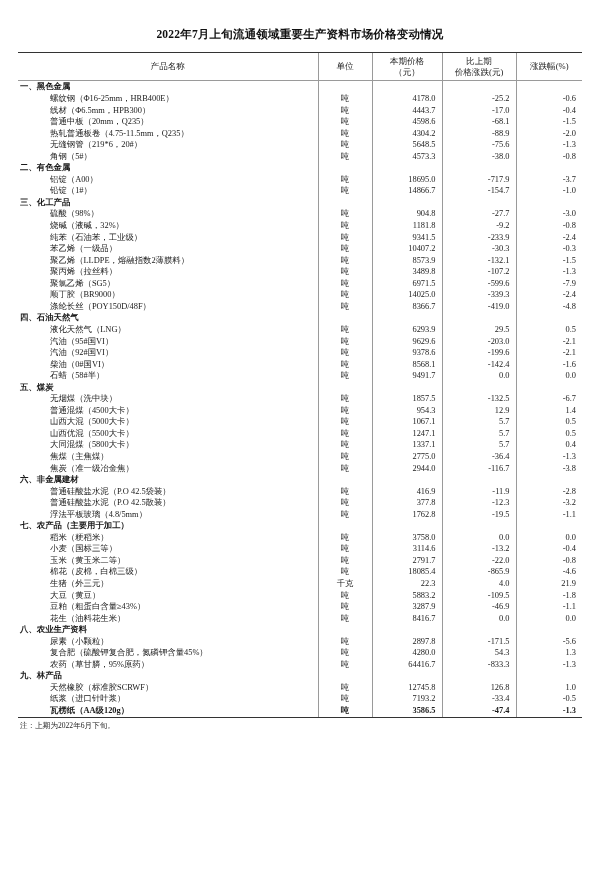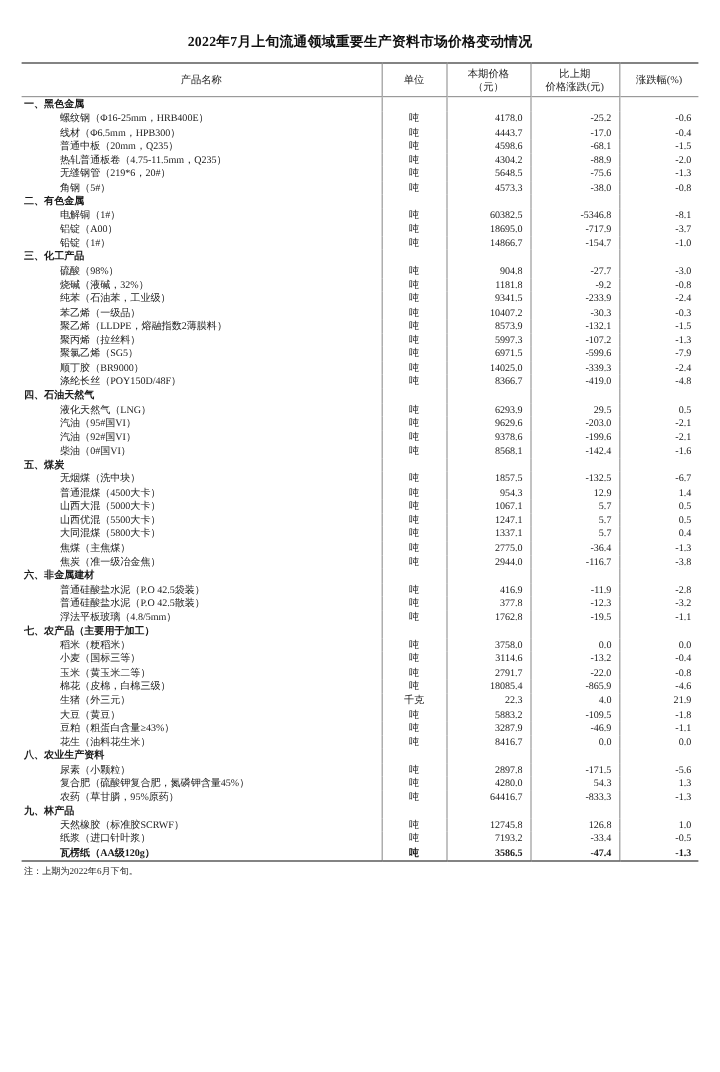--- a/index.html
+++ b/index.html
@@ -175,27 +175,20 @@
           <td class="num">-0.8</td>
         </tr>
         <tr class="group">
           <td class="name">二、有色金属</td>
           <td class="unit"></td>
           <td class="num"></td>
           <td class="num"></td>
           <td class="num"></td>
         </tr>
         <tr class="item">
-          <td class="name">电解铜（1#）</td>
-          <td class="unit">吨</td>
-          <td class="num">60382.5</td>
-          <td class="num">-5346.8</td>
-          <td class="num">-8.1</td>
-        </tr>
-        <tr class="item">
           <td class="name">铝锭（A00）</td>
           <td class="unit">吨</td>
           <td class="num">18695.0</td>
           <td class="num">-717.9</td>
           <td class="num">-3.7</td>
         </tr>
         <tr class="item">
           <td class="name">铅锭（1#）</td>
           <td class="unit">吨</td>
           <td class="num">14866.7</td>
@@ -240,21 +233,21 @@
         <tr class="item">
           <td class="name">聚乙烯（LLDPE，熔融指数2薄膜料）</td>
           <td class="unit">吨</td>
           <td class="num">8573.9</td>
           <td class="num">-132.1</td>
           <td class="num">-1.5</td>
         </tr>
         <tr class="item">
           <td class="name">聚丙烯（拉丝料）</td>
           <td class="unit">吨</td>
-          <td class="num">5997.3</td>
+          <td class="num">3489.8</td>
           <td class="num">-107.2</td>
           <td class="num">-1.3</td>
         </tr>
         <tr class="item">
           <td class="name">聚氯乙烯（SG5）</td>
           <td class="unit">吨</td>
           <td class="num">6971.5</td>
           <td class="num">-599.6</td>
           <td class="num">-7.9</td>
         </tr>
@@ -299,20 +292,27 @@
           <td class="num">9378.6</td>
           <td class="num">-199.6</td>
           <td class="num">-2.1</td>
         </tr>
         <tr class="item">
           <td class="name">柴油（0#国VI）</td>
           <td class="unit">吨</td>
           <td class="num">8568.1</td>
           <td class="num">-142.4</td>
           <td class="num">-1.6</td>
+        </tr>
+        <tr class="item">
+          <td class="name">石蜡（58#半）</td>
+          <td class="unit">吨</td>
+          <td class="num">9491.7</td>
+          <td class="num">0.0</td>
+          <td class="num">0.0</td>
         </tr>
         <tr class="group">
           <td class="name">五、煤炭</td>
           <td class="unit"></td>
           <td class="num"></td>
           <td class="num"></td>
           <td class="num"></td>
         </tr>
         <tr class="item">
           <td class="name">无烟煤（洗中块）</td>

